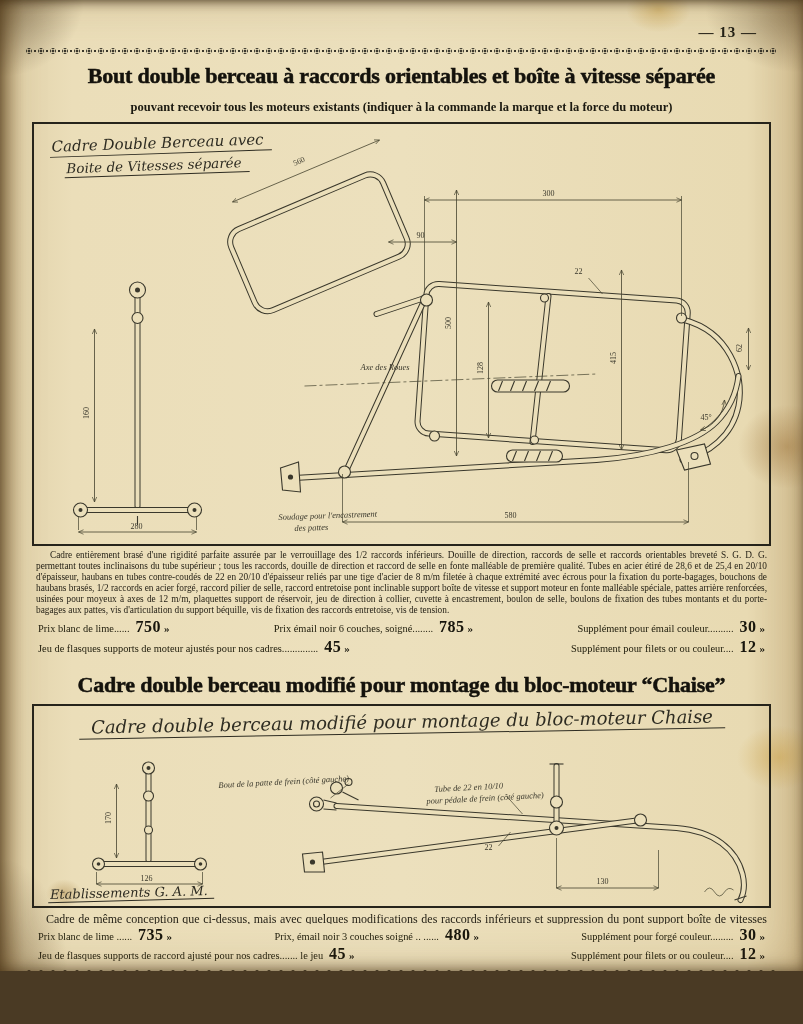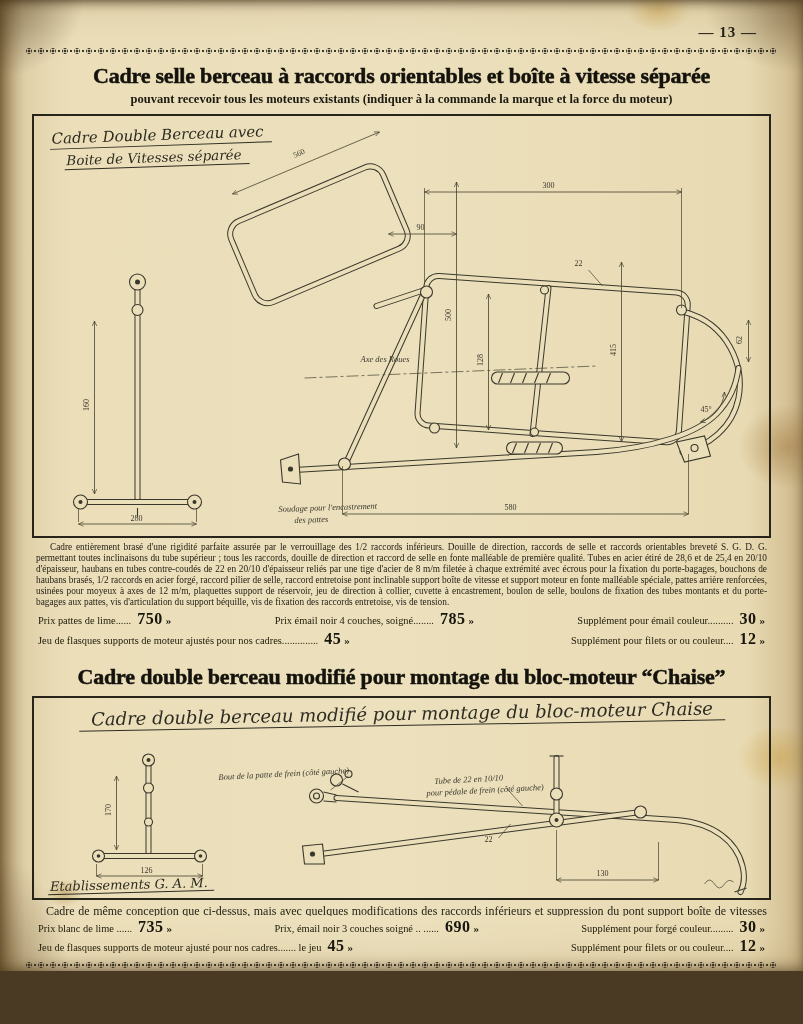--- a/index.html
+++ b/index.html
@@ -41,21 +41,21 @@
     background-size:12px 12px; background-repeat:repeat-x;
   }
   .ornament.bottom{ margin-top:4px; }
 
   .title{
     text-align:center; font-weight:bold; font-size:22px; line-height:1.18;
     letter-spacing:-0.2px; color:#14120c; margin-top:6px;
     -webkit-text-stroke:.5px #14120c; white-space:nowrap;
   }
   .title2{ margin-top:15px; }
-  .subtitle{ text-align:center; font-weight:bold; font-size:12.5px; margin-top:3px; color:#1b1910; height:15px; }
+  .subtitle{ text-align:center; font-weight:bold; font-size:12.5px; margin-top:11px; color:#1b1910; height:15px; }
 
   .box{ position:relative; margin:7px 32px 0; border:2px solid #26241b; }
   .box1{ height:424px; }
   .box2{ height:204px; margin-top:6px; }
 
   .script{ font-style:italic; font-family:"DejaVu Serif", serif; color:#2e2c22; }
   .script-wrap1{ position:absolute; top:10px; left:16px; transform:rotate(-2deg); z-index:2; }
   .script-line{ display:inline-block; border-bottom:1px solid #2e2c22; padding:0 8px 1px 2px; font-size:15px; }
   .script-line.l2{ font-size:13.5px; margin-left:14px; margin-top:3px; }
   .script-title2{
@@ -93,21 +93,21 @@
 </style>
 </head>
 <body>
 
 <div class="page">
 
   <div class="page-num-top">— 13 —</div>
 
   <div class="ornament"></div>
 
-  <h1 class="title">Cadre selle berceau à raccords orientables et boîte à vitesse séparée</h1>
+  <h1 class="title">Bout double berceau à raccords orientables et boîte à vitesse séparée</h1>
   <div class="subtitle">pouvant recevoir tous les moteurs existants (indiquer à la commande la marque et la force du moteur)</div>
 
   <div class="box box1">
     <div class="script-wrap1">
       <span class="script script-line">Cadre Double Berceau avec</span><br>
       <span class="script script-line l2">Boite de Vitesses séparée</span>
     </div>
 
     <svg class="draw1" viewBox="0 0 730 420">
       <defs>
@@ -215,24 +215,24 @@
         <text class="note" x="242" y="396" transform="rotate(-2 242 396)">Soudage pour l'encastrement</text>
         <text class="note" x="258" y="407" transform="rotate(-2 258 407)">des pattes</text>
       </g>
     </svg>
   </div>
 
   <p class="desc desc1">Cadre entièrement brasé d'une rigidité parfaite assurée par le verrouillage des 1/2 raccords inférieurs. Douille de direction, raccords de selle et raccords orientables breveté S. G. D. G. permettant toutes inclinaisons du tube supérieur ; tous les raccords, douille de direction et raccord de selle en fonte malléable de première qualité. Tubes en acier étiré de 28,6 et de 25,4 en 20/10 d'épaisseur, haubans en tubes contre-coudés de 22 en 20/10 d'épaisseur reliés par une tige d'acier de 8 m/m filetée à chaque extrémité avec écrous pour la fixation du porte-bagages, bouchons de haubans brasés, 1/2 raccords en acier forgé, raccord pilier de selle, raccord entretoise pont inclinable support boîte de vitesse et support moteur en fonte malléable spéciale, pattes arrière renforcées, usinées pour moyeux à axes de 12 m/m, plaquettes support de réservoir, jeu de direction à collier, cuvette à encastrement, boulon de selle, boulons de fixation des tubes montants et du porte-bagages aux pattes, vis d'articulation du support béquille, vis de fixation des raccords entretoise, vis de tension.</p>
 
   <div class="price-row">
     <span class="price-item">
-      <span class="price-label">Prix pattes de lime......</span><span class="price-value">750</span><span class="price-unit">»</span>
-    </span>
-    <span class="price-item">
-      <span class="price-label">Prix émail noir 4 couches, soigné........</span><span class="price-value">785</span><span class="price-unit">»</span>
+      <span class="price-label">Prix blanc de lime......</span><span class="price-value">750</span><span class="price-unit">»</span>
+    </span>
+    <span class="price-item">
+      <span class="price-label">Prix émail noir 6 couches, soigné........</span><span class="price-value">785</span><span class="price-unit">»</span>
     </span>
     <span class="price-item">
       <span class="price-label">Supplément pour émail couleur..........</span><span class="price-value">30</span><span class="price-unit">»</span>
     </span>
   </div>
   <div class="price-row r2">
     <span class="price-item">
       <span class="price-label">Jeu de flasques supports de moteur ajustés pour nos cadres..............</span><span class="price-value">45</span><span class="price-unit">»</span>
     </span>
     <span class="price-item">
@@ -319,29 +319,29 @@
     <div class="script etab">Etablissements G. A. M.</div>
   </div>
 
   <p class="desc desc2">Cadre de même conception que ci-dessus, mais avec quelques modifications des raccords inférieurs et suppression du pont support boîte de vitesses ainsi que du raccord entretoise</p>
 
   <div class="price-row s2">
     <span class="price-item">
       <span class="price-label">Prix blanc de lime ......</span><span class="price-value">735</span><span class="price-unit">»</span>
     </span>
     <span class="price-item">
-      <span class="price-label">Prix, émail noir 3 couches soigné .. ......</span><span class="price-value">690</span><span class="price-unit">»</span>
+      <span class="price-label">Prix, émail noir 3 couches soigné .. ......</span><span class="price-value">480</span><span class="price-unit">»</span>
     </span>
     <span class="price-item">
       <span class="price-label">Supplément pour forgé couleur.........</span><span class="price-value">30</span><span class="price-unit">»</span>
     </span>
   </div>
   <div class="price-row r2 s2">
     <span class="price-item">
-      <span class="price-label">Jeu de flasques supports de moteur ajusté pour nos cadres....... le jeu</span><span class="price-value">45</span><span class="price-unit">»</span>
+      <span class="price-label">Jeu de flasques supports de raccord ajusté pour nos cadres....... le jeu</span><span class="price-value">45</span><span class="price-unit">»</span>
     </span>
     <span class="price-item">
       <span class="price-label">Supplément pour filets or ou couleur....</span><span class="price-value">12</span><span class="price-unit">»</span>
     </span>
   </div>
 
   <div class="ornament bottom"></div>
 
   <div class="page-num-bottom">— 13 —</div>
 

